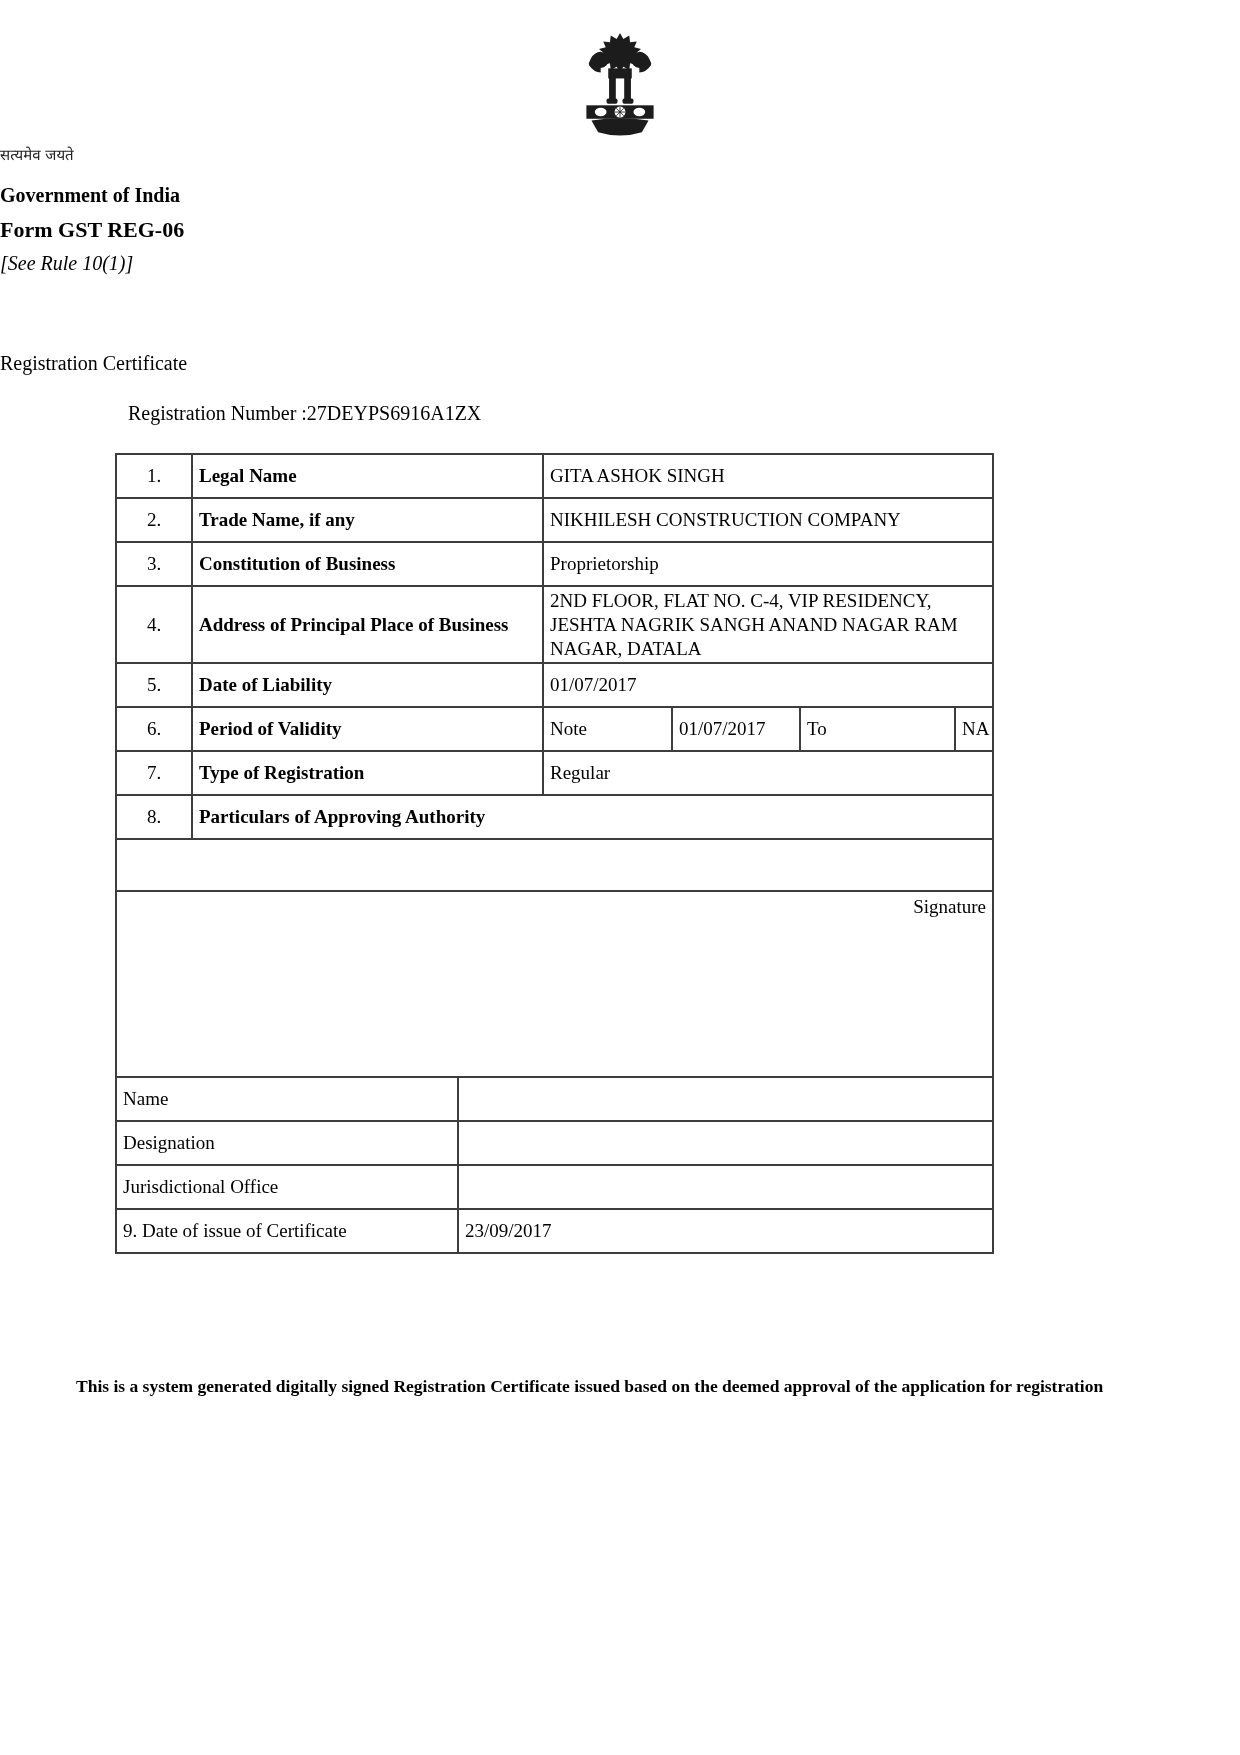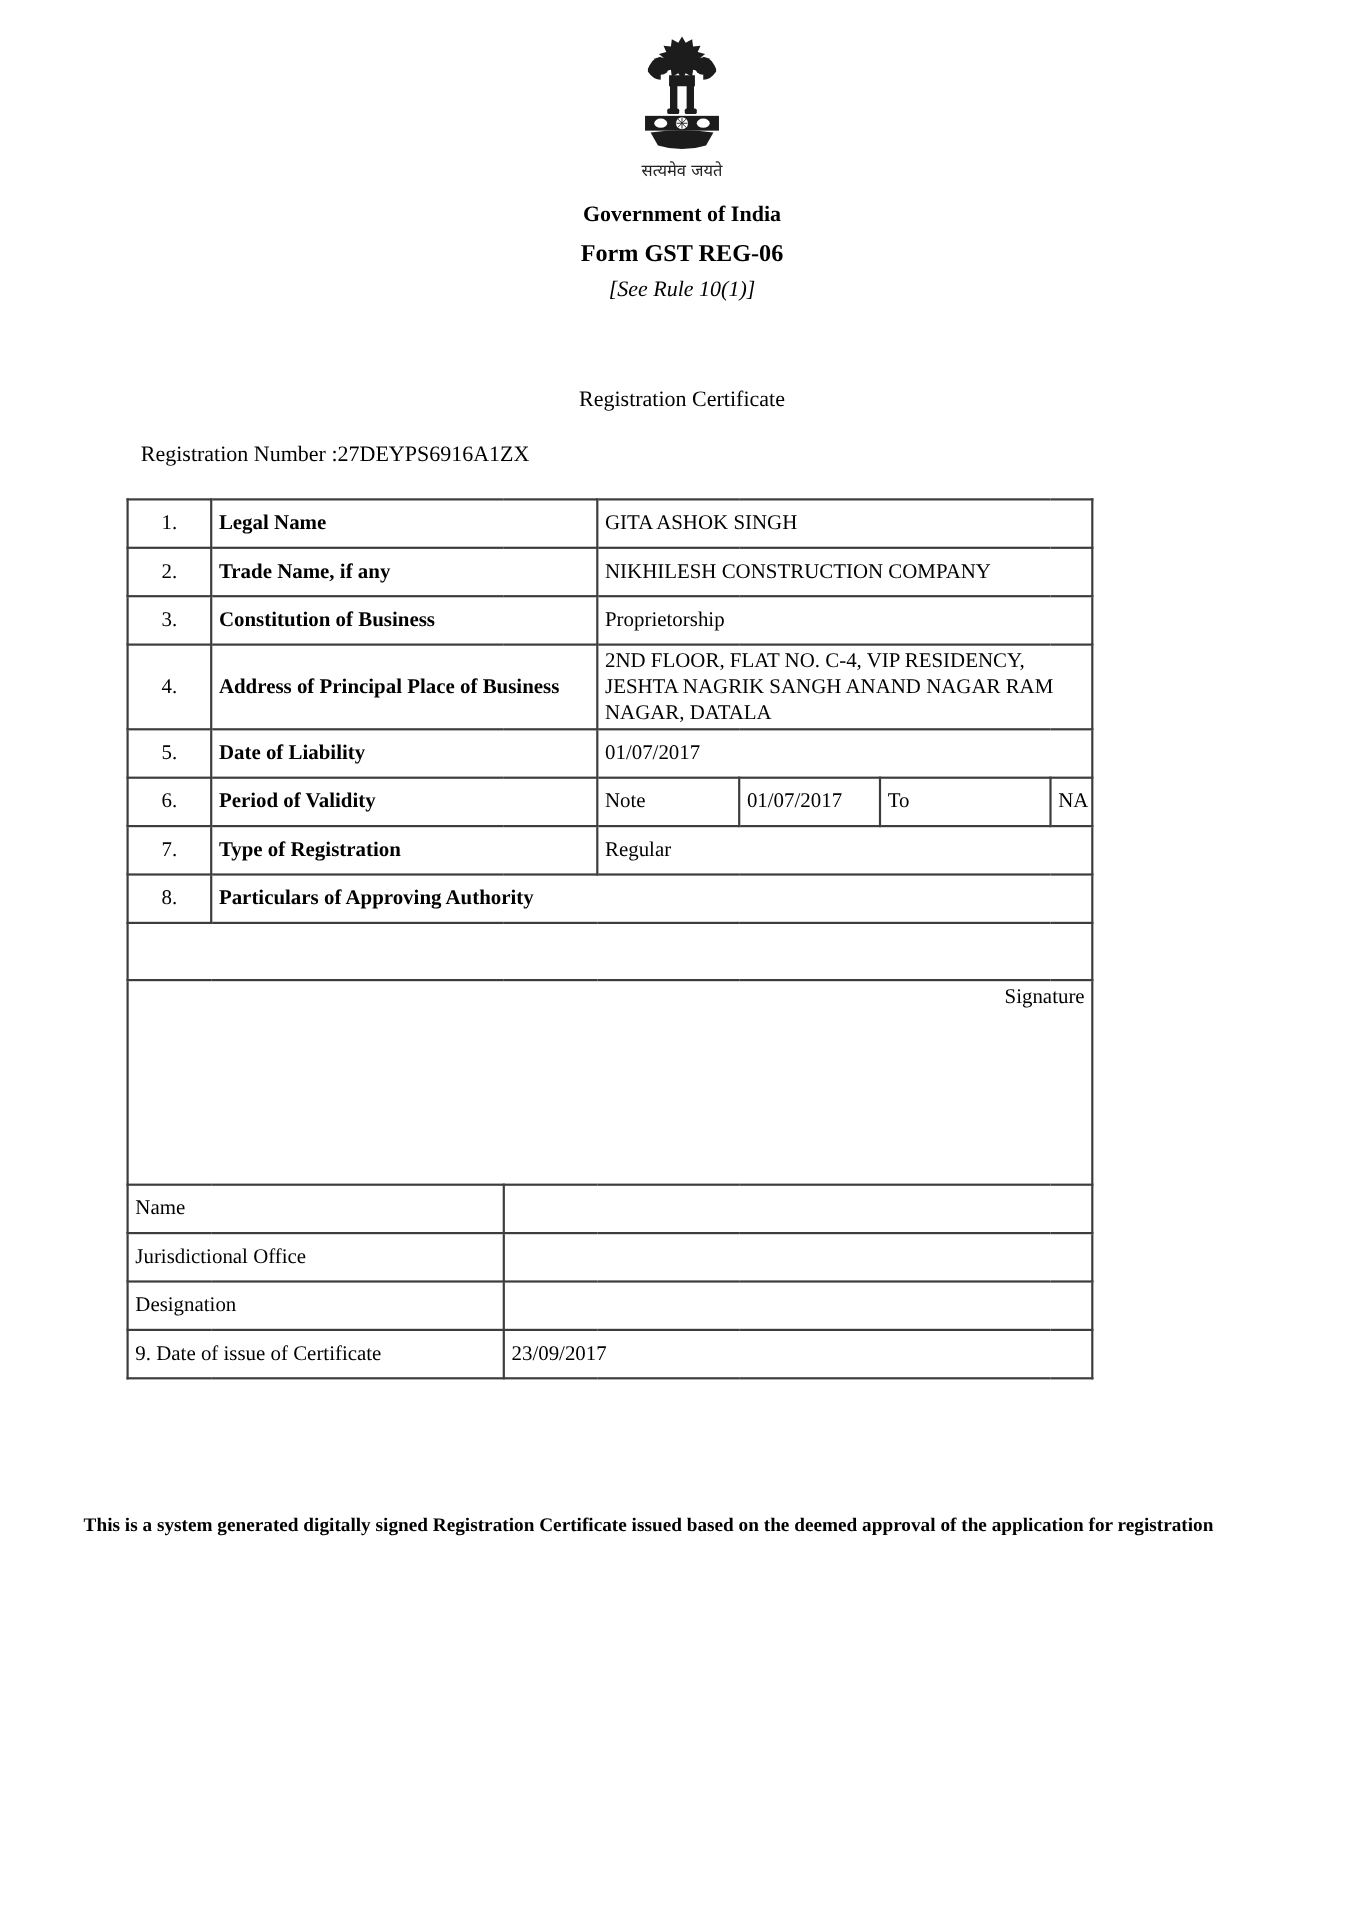--- a/index.html
+++ b/index.html
@@ -5,21 +5,21 @@
   html, body { margin: 0; padding: 0; background: #ffffff; }
   .page {
     position: relative;
     width: 1240px;
     height: 1755px;
     background: #ffffff;
     font-family: "Liberation Serif", serif;
     color: #000000;
     overflow: hidden;
   }
-  .centered { position: absolute; left: 0; width: 1240px; text-align: center; }
+  .centered { position: absolute; left: 0; width: 1240px; }
 
   .emblem { position: absolute; left: 578px; top: 30px; width: 84px; height: 112px; }
   .emblem-caption {
     top: 144px;
     font-family: "DejaVu Sans", sans-serif;
     font-size: 15px;
     color: #222;
   }
   .gov-title   { top: 184px; font-size: 20px; font-weight: bold; }
   .form-title  { top: 217px; font-size: 22px; font-weight: bold; }
@@ -186,30 +186,30 @@
     <tr class="signature-row">
       <td colspan="7">Signature</td>
     </tr>
 
     <tr class="std plain">
       <td colspan="2">Name</td>
       <td colspan="5"></td>
     </tr>
 
     <tr class="std plain">
+      <td colspan="2">Designation</td>
+      <td colspan="5"></td>
+    </tr>
+
+    <tr class="std plain">
       <td colspan="2">Jurisdictional Office</td>
       <td colspan="5"></td>
     </tr>
 
     <tr class="std plain">
-      <td colspan="2">Designation</td>
-      <td colspan="5"></td>
-    </tr>
-
-    <tr class="std plain">
       <td colspan="2">9. Date of issue of Certificate</td>
       <td colspan="5">23/09/2017</td>
     </tr>
 
   </tbody>
     </table>
 
   <div class="footer-disclaimer">This is a system generated digitally signed Registration Certificate issued based on the deemed approval of the application for registration</div>
 
 </div>

